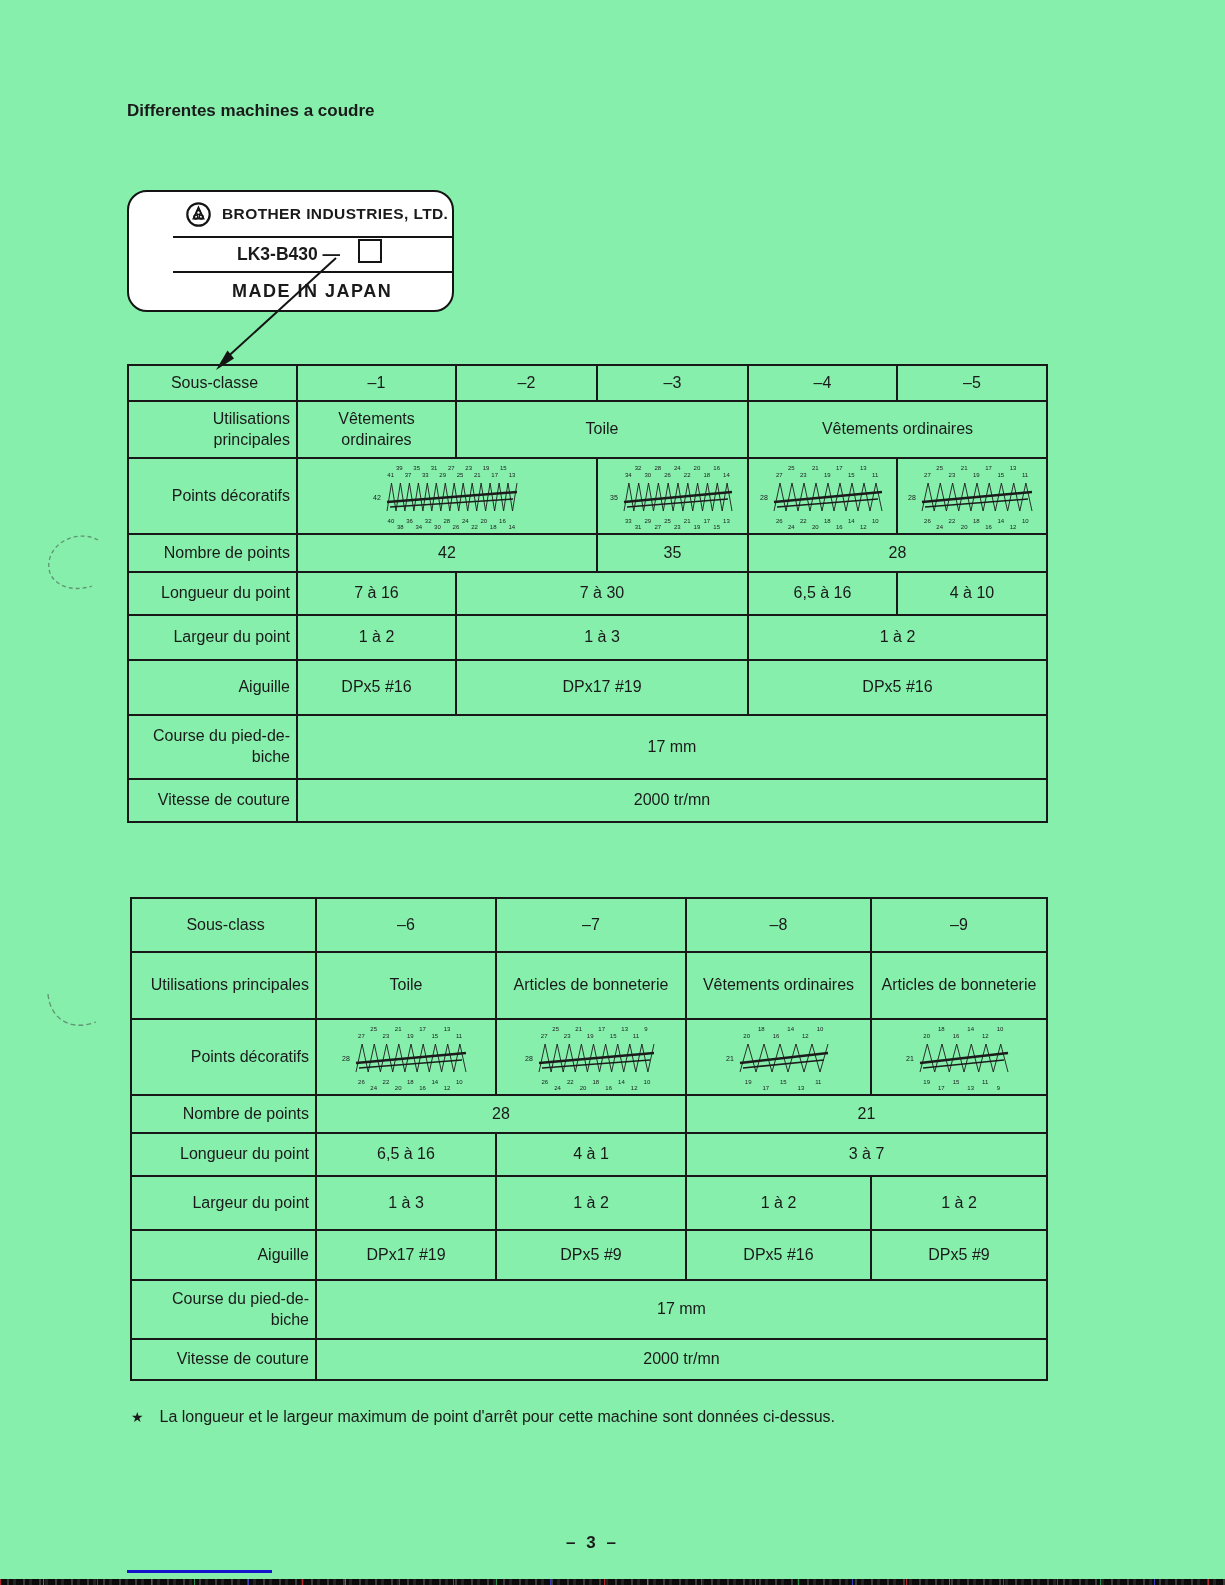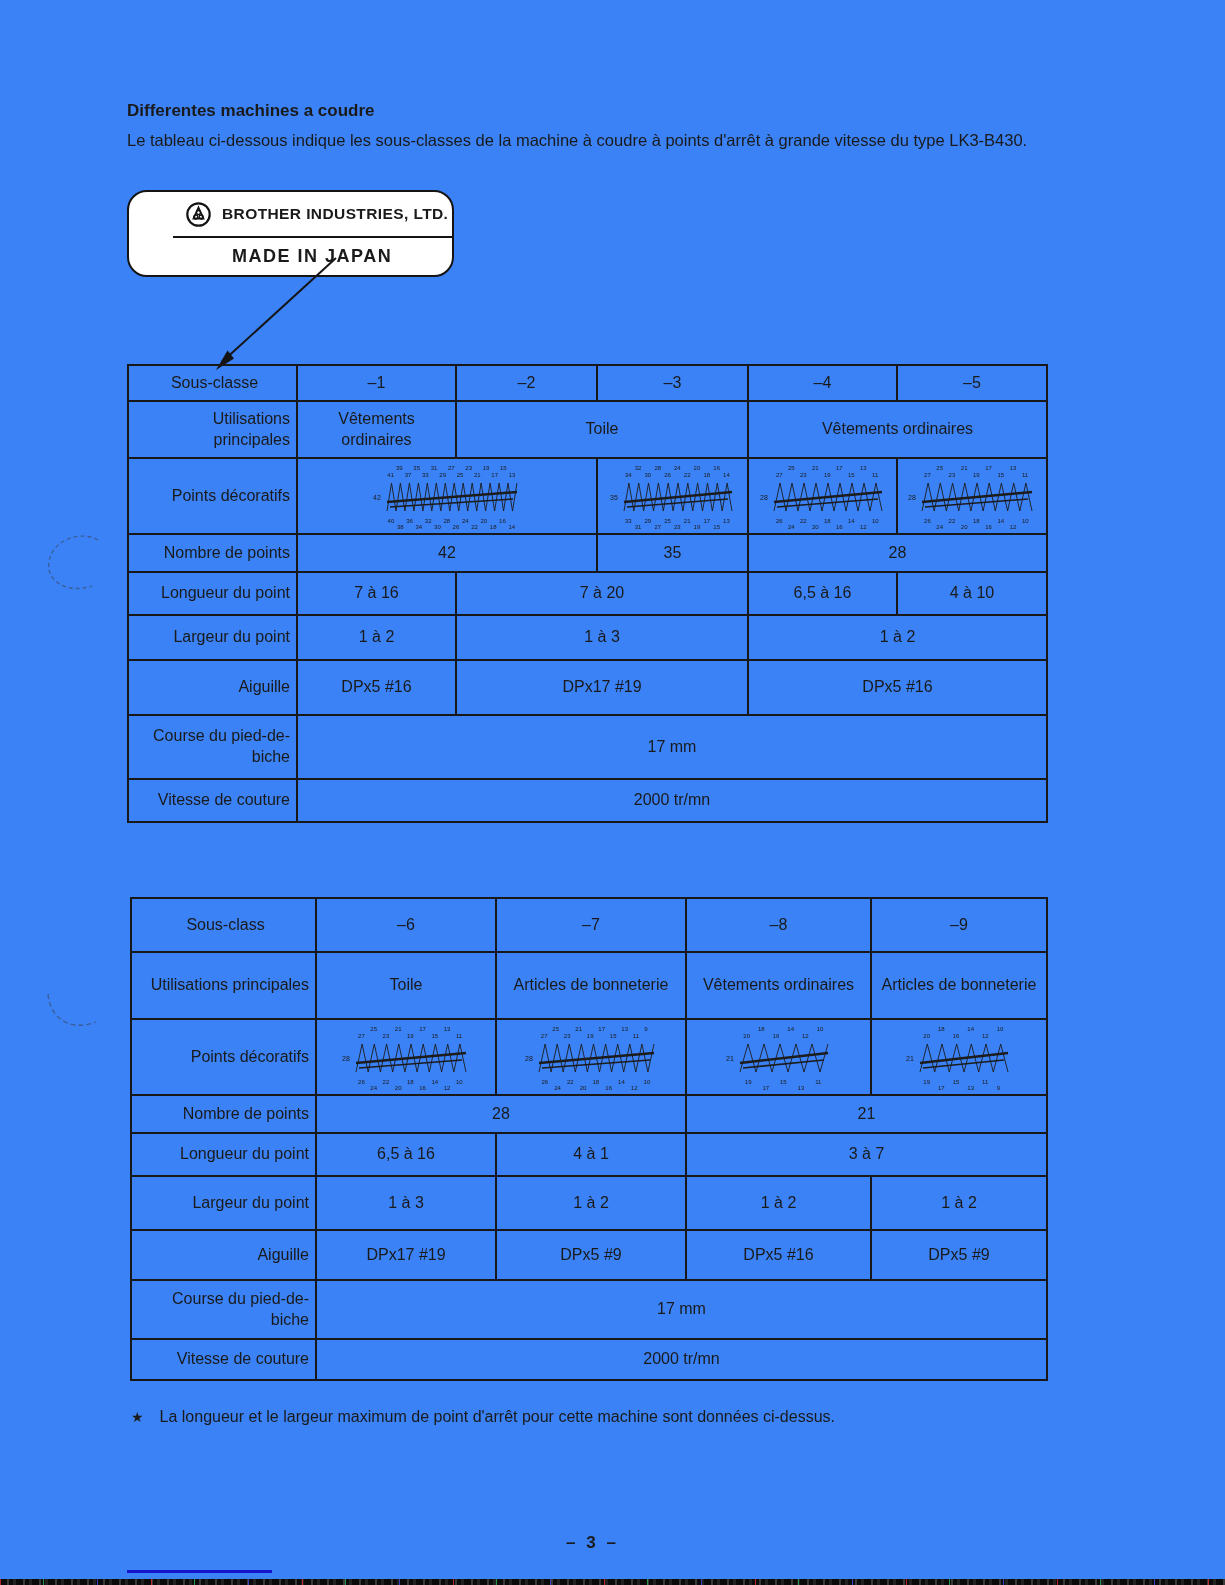--- a/index.html
+++ b/index.html
@@ -1,16 +1,16 @@
 <!DOCTYPE html>
 <html><head>
 <meta charset="utf-8">
 <style>
   html,body{margin:0;padding:0;background:#d9d9d9;}
-  .page{position:relative;width:1225px;height:1585px;background:#3b82f6;
+  .page{position:relative;width:1225px;height:1585px;background:#86efac;
         font-family:"Liberation Sans",sans-serif;color:#1a1a1a;overflow:hidden;}
 
   .title{position:absolute;left:127px;top:101px;margin:0;font-size:17px;font-weight:700;}
   .intro{position:absolute;left:127px;top:131px;margin:0;font-size:16.5px;width:1020px;}
 
   
   .badge{position:absolute;left:127px;top:190px;width:323px;border:2.5px solid #141414;
          border-radius:20px;background:#fff;overflow:hidden;}
   .badge-row{display:flex;align-items:center;box-sizing:border-box;margin-left:44px;}
   .badge-r1{height:46px;border-bottom:2px solid #141414;padding-left:12px;gap:10px;
@@ -46,34 +46,37 @@
           rgba(60,70,200,.9) 97px 98px, transparent 98px 151px),
        repeating-linear-gradient(90deg,#0b0b0b 0 7px,#3a3a3a 7px 9px,#0b0b0b 9px 13px,#222 13px 16px);}
   .mark{position:absolute;opacity:.5;}
 </style>
 </head>
 <body>
 
 <div class="page">
 
   <h1 class="title">Differentes machines a coudre</h1>
-  <p class="intro">Le tableau ci-dessous indique les sous-classes de la machine à coudre à points d'arrêt à grande vitesse du type LK3-B430.</p>
 
   <div class="badge">
     <div class="badge-row badge-r1">
       <span class="logo">
         <svg width="27" height="27" viewBox="0 0 27 27">
           <circle cx="13.5" cy="13.5" r="11.2" fill="none" stroke="#141414" stroke-width="2.2"></circle>
           <path d="M13.5 6.5 L18.5 17.5 L8.5 17.5 Z" fill="none" stroke="#141414" stroke-width="1.8"></path>
           <circle cx="13.5" cy="11.5" r="2" fill="none" stroke="#141414" stroke-width="1.3"></circle>
           <circle cx="10.8" cy="16" r="2" fill="none" stroke="#141414" stroke-width="1.3"></circle>
           <circle cx="16.2" cy="16" r="2" fill="none" stroke="#141414" stroke-width="1.3"></circle>
         </svg>
       </span>
       <span>BROTHER INDUSTRIES, LTD.</span>
+    </div>
+    <div class="badge-row badge-r2">
+      <span>LK3-B430 —</span>
+      <span class="subclass-box"></span>
     </div>
     <div class="badge-row badge-r3">
       <span>MADE IN JAPAN</span>
     </div>
   </div>
 
   <svg class="arrow" viewBox="0 0 160 124">
     <line x1="140" y1="6" x2="26" y2="110" stroke="#141414" stroke-width="2"></line>
     <polygon points="20,118 31.5,98.5 38,106.5" fill="#141414"></polygon>
   </svg>
@@ -234,21 +237,21 @@
     </tr>
     <tr style="height:38px">
       <td class="lbl">Nombre de points</td>
       <td colspan="2">42</td>
       <td>35</td>
       <td colspan="2">28</td>
     </tr>
     <tr style="height:43px">
       <td class="lbl">Longueur du point</td>
       <td>7 à 16</td>
-      <td colspan="2">7 à 20</td>
+      <td colspan="2">7 à 30</td>
       <td>6,5 à 16</td>
       <td>4 à 10</td>
     </tr>
     <tr style="height:45px">
       <td class="lbl">Largeur du point</td>
       <td>1 à 2</td>
       <td colspan="2">1 à 3</td>
       <td colspan="2">1 à 2</td>
     </tr>
     <tr style="height:55px">

